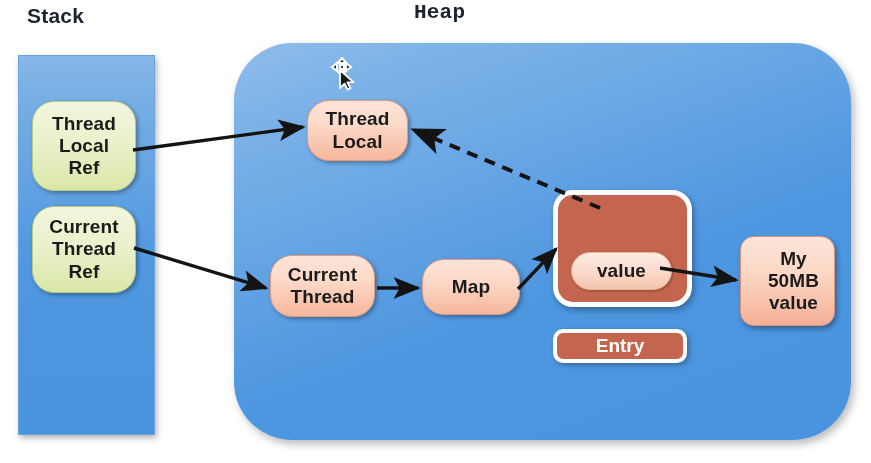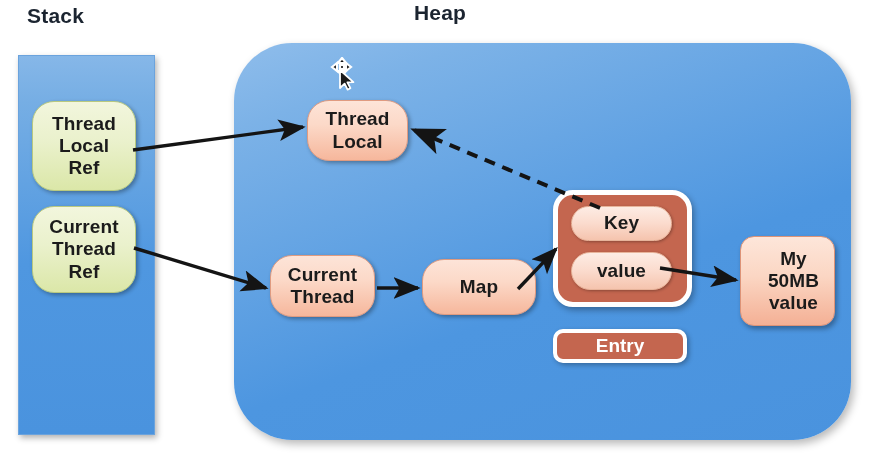--- a/index.html
+++ b/index.html
@@ -20,21 +20,21 @@
   .region-title {
     position: absolute;
     font-size: 21px;
     font-weight: bold;
     color: #1b2430;
     letter-spacing: .2px;
     white-space: nowrap;
     text-align: right;
   }
   #stack-title { left: 27px; top: 4px; }
-  #heap-title  { left: 414px; top: 1px; }
+  #heap-title  { left: 414px; top: 1px; font-family: Liberation Mono, monospace; }
 
   
   .stack-container {
     position: absolute;
     left: 18px; top: 55px;
     width: 135px; height: 378px;
     background: linear-gradient(180deg, #86b7e8 0%, #76aee4 12%, #4f97e0 55%, #4a93de 100%);
     border: 1px solid #6ba3dd;
     box-shadow: 2px 3px 6px rgba(0,0,0,.30);
   }
@@ -85,21 +85,21 @@
     box-shadow: 1px 1px 3px rgba(0,0,0,.30);
   }
 
   
   #thread-local-ref  { left: 32px; top: 101px; width: 104px; height: 90px; }
   #current-thread-ref{ left: 32px; top: 206px; width: 104px; height: 87px; }
 
   
   #thread-local-node { left: 307px; top: 100px; width: 101px; height: 61px; }
   #current-thread-node { left: 270px; top: 255px; width: 105px; height: 62px; }
-  #map-node { left: 422px; top: 259px; width: 114px; height: 56px; }
+  #map-node { left: 422px; top: 259px; width: 98px; height: 56px; }
   #my-value-node { left: 740px; top: 236px; width: 95px; height: 90px; padding-left: 12px; }
 
   
   .entry-group {
     position: absolute;
     left: 553px; top: 190px;
     width: 139px; height: 117px;
     box-sizing: border-box;
     border-radius: 20px;
     background: #c4664f;
@@ -176,23 +176,20 @@
   <div class="node node-pink" id="current-thread-node">
     <span>Current</span>
     <span>Thread</span>
   </div>
 
   <div class="node node-pink" id="map-node">
     <span>Map</span>
   </div>
 
   <div class="entry-group"></div>
-  <div class="node node-inner-pink" id="key-node">
-    <span>Key</span>
-  </div>
   <div class="node node-inner-pink" id="value-node">
     <span>value</span>
   </div>
   <div class="entry-label-box">
     <span>Entry</span>
   </div>
 
   <div class="node node-pink-round" id="my-value-node">
     <span>My</span>
     <span>50MB</span>

